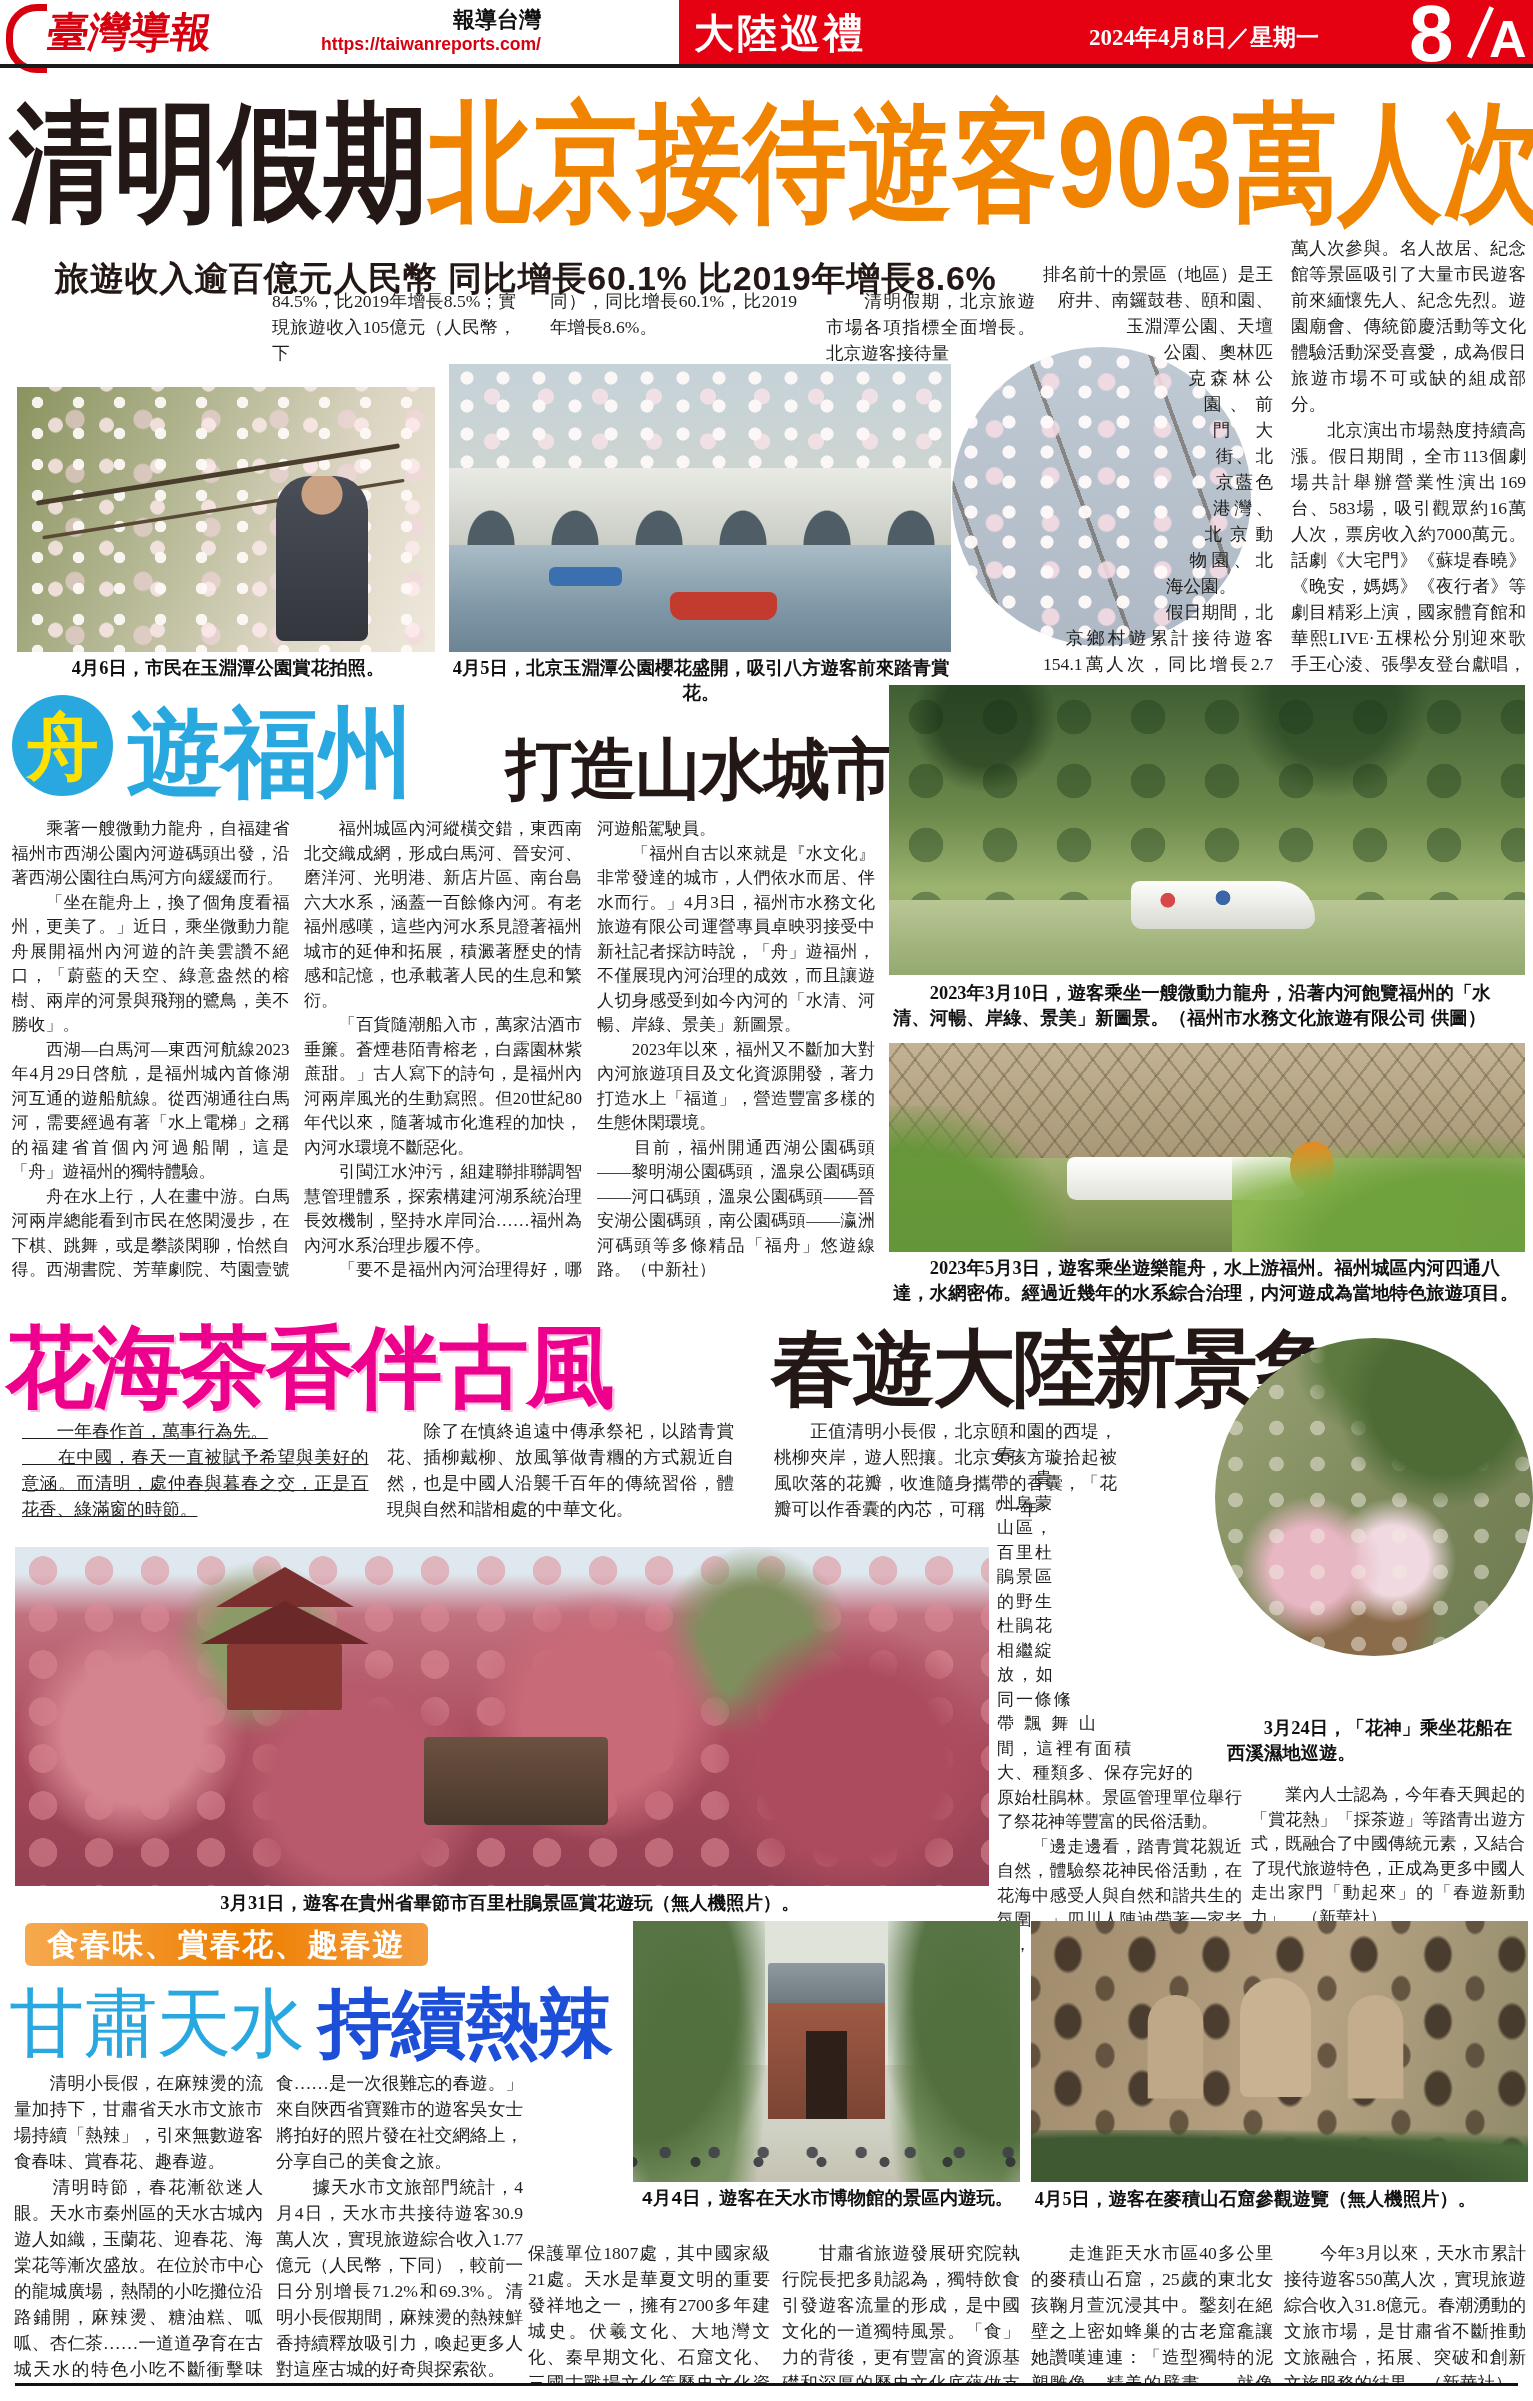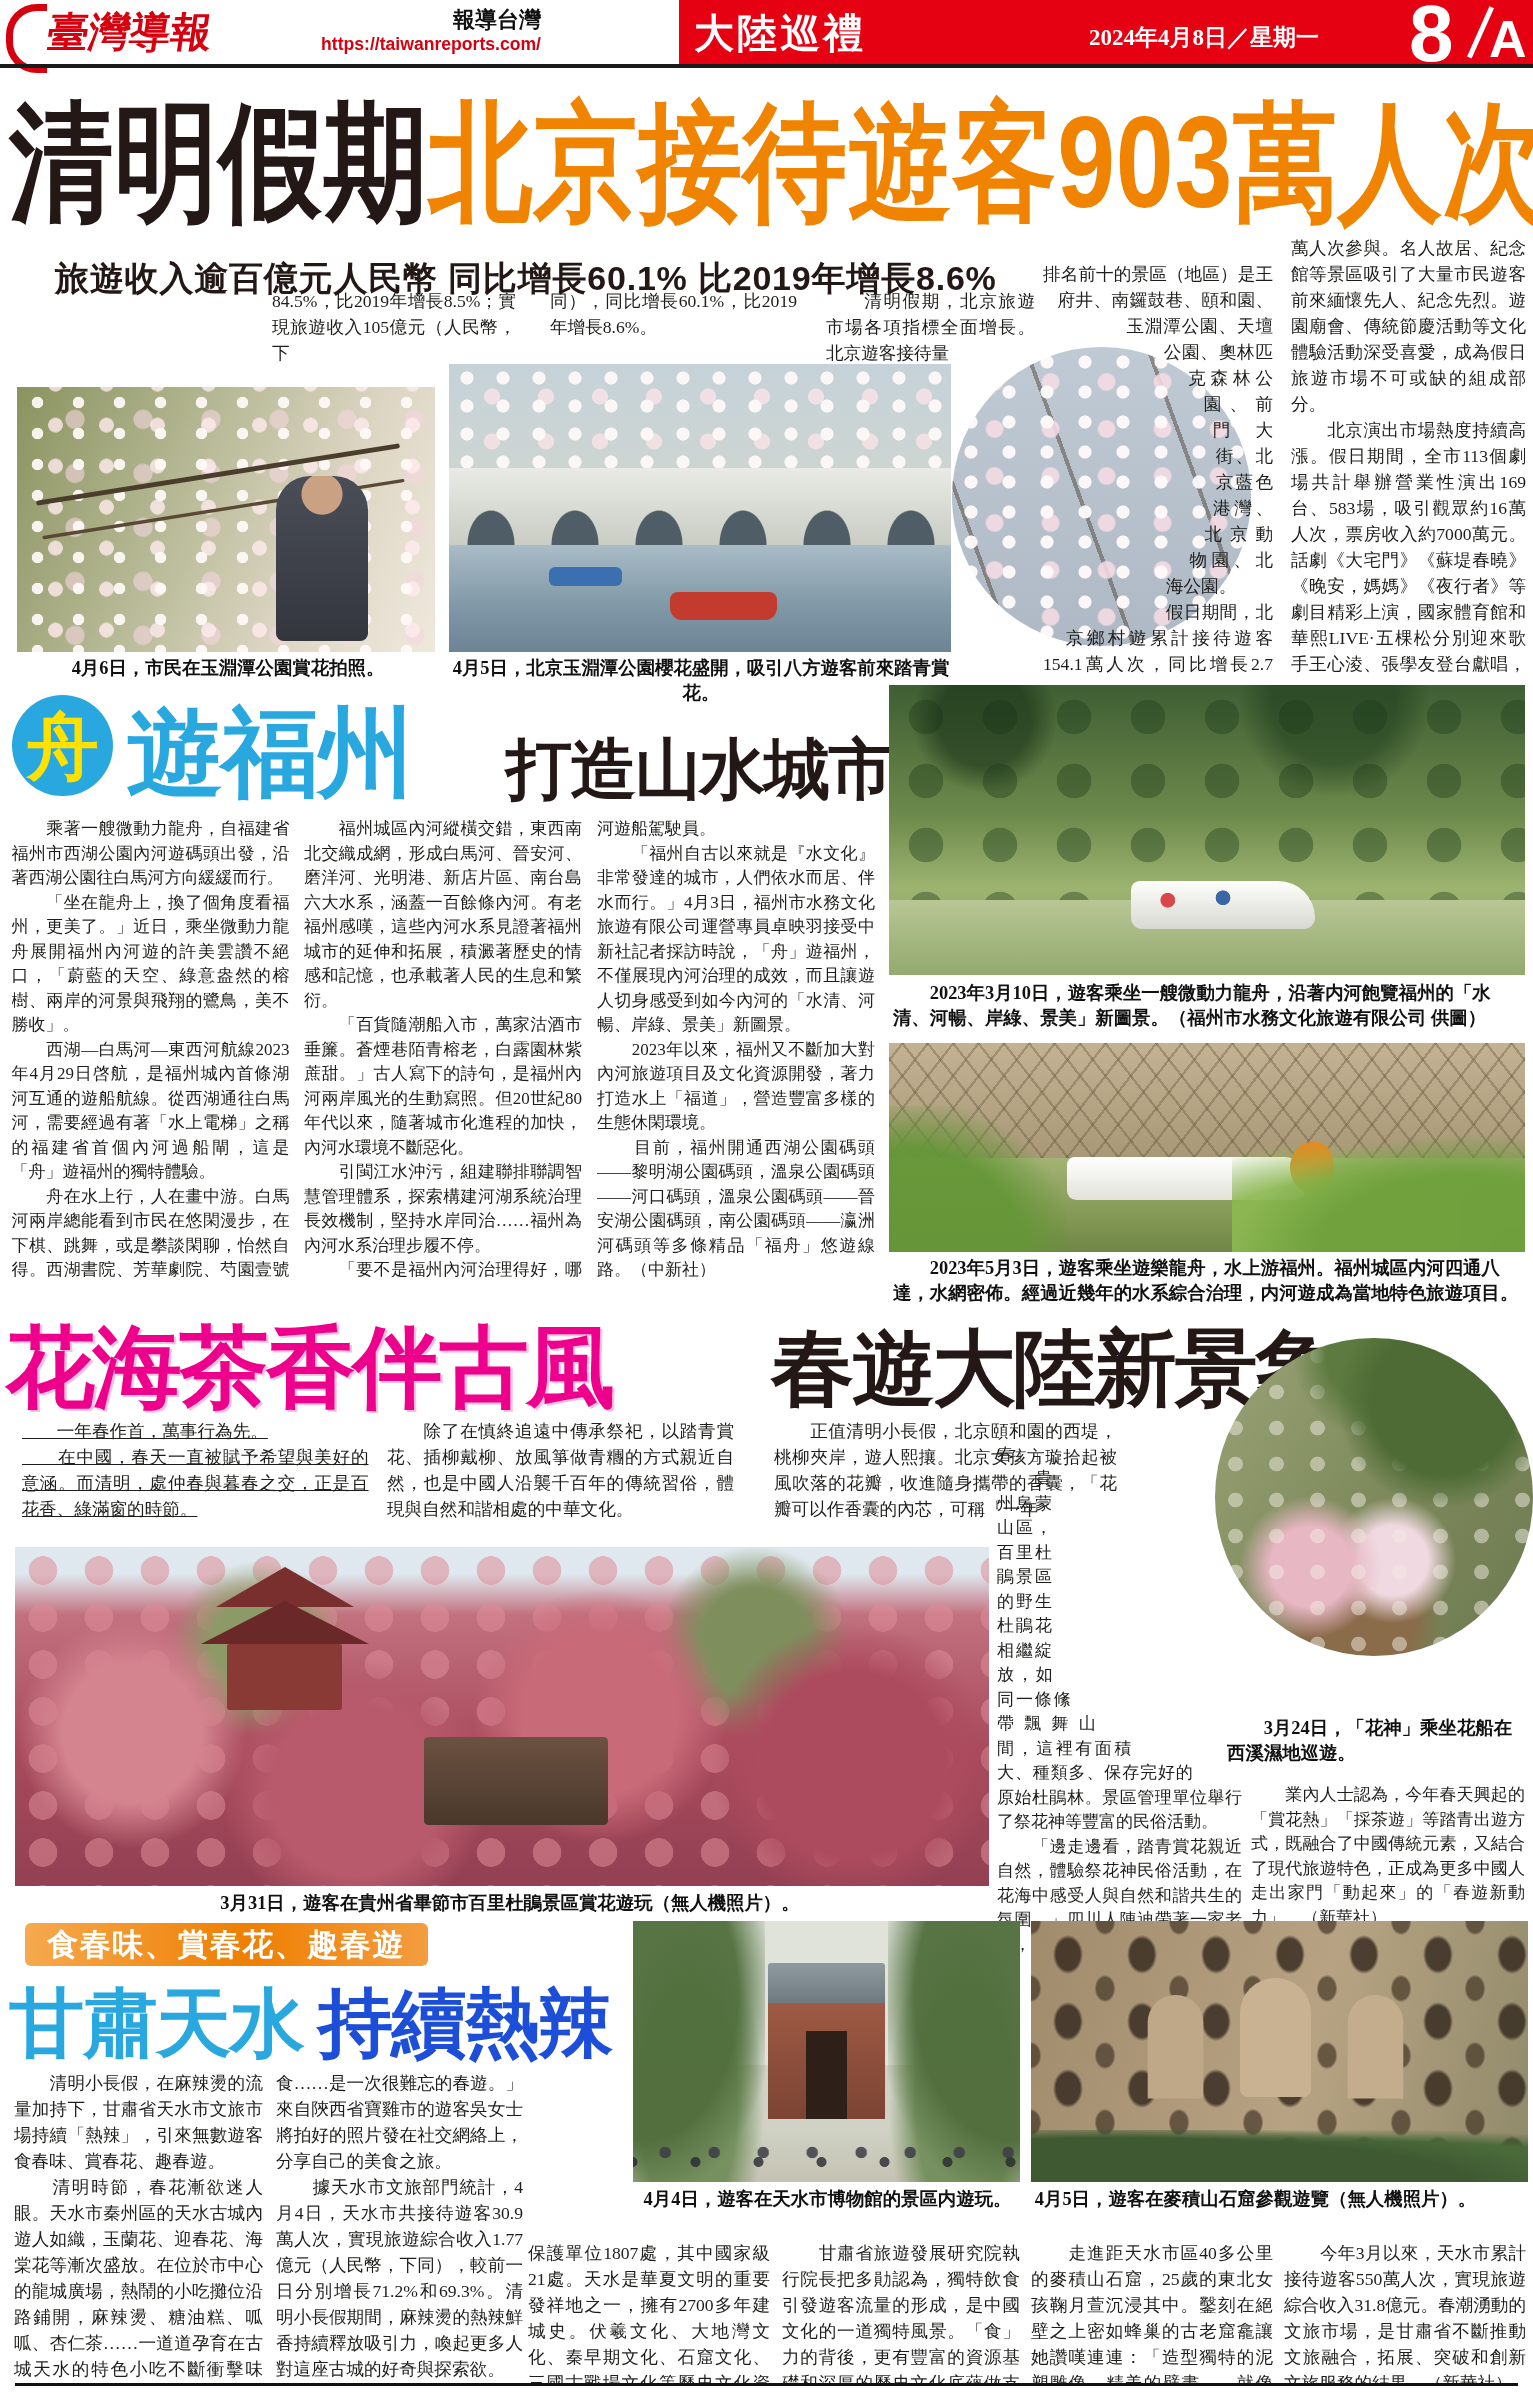--- a/index.html
+++ b/index.html
@@ -122,21 +122,21 @@
     radial-gradient(circle at 30% 72%,#e8b7c4 0 40px,transparent 71px),
     radial-gradient(circle at 56% 70%,#f0d9e0 0 35px,transparent 63px),
     radial-gradient(circle at 45% 88%,#8a6b4a 0 55px,transparent 86px),
     linear-gradient(125deg,#9aa377,#7e8a5c 50%,#6d7a50);}
   .spacer-r3{float:right;width:190px;height:330px;
              shape-outside:ellipse(230px 188px at 112% 40%);shape-margin:7.7px;}
   
   .kicker{left:24.5px;top:1923px;width:403px;height:43px;border-radius:6.1px;text-align:center;
           background:linear-gradient(90deg,#f6a94f,#ee7f01 55%,#f49d3f);
           color:#fff;font-weight:bold;font-size:31px;line-height:44px;letter-spacing:1.5px;}
-  .t4-blue{left:9.2px;top:1974px;font-size:75px;font-weight:700;color:#29a8e0;letter-spacing:-1.5px;}
+  .t4-blue{left:9.2px;top:1974px;font-size:75px;font-weight:400;color:#29a8e0;letter-spacing:-1.5px;}
   .t4-black{left:318px;top:1974px;font-size:75px;font-weight:900;color:#1d4ed8;letter-spacing:-1.5px;}
   .ph5{background:linear-gradient(#dfe3da 0 55%,#cfd2c4 55% 80%,#c5c2b2);}
   .willowL{position:absolute;left:0;top:0;width:34%;height:100%;background:
     radial-gradient(ellipse at 8% 28%,rgba(80,110,60,.95) 0 55%,transparent 78%),
     radial-gradient(ellipse at 42% 70%,rgba(105,135,80,.85) 0 45%,transparent 70%);}
   .willowR{position:absolute;right:0;top:0;width:34%;height:100%;background:
     radial-gradient(ellipse at 92% 28%,rgba(80,110,60,.95) 0 55%,transparent 78%),
     radial-gradient(ellipse at 58% 70%,rgba(105,135,80,.85) 0 45%,transparent 70%);}
   .gate{position:absolute;left:35%;top:16%;width:30%;height:60%;}
   .roof5{height:26%;background:linear-gradient(#8f9aa0,#6e7a80);border-radius:3.1px 3.1px 0 0;}
@@ -284,21 +284,21 @@
     <div class="gate">
       <div class="roof5"></div>
       <div class="wall5">
           <div class="door5"></div>
         </div>
     </div>
     <div class="willowL"></div>
     <div class="willowR"></div>
     <div class="crowd"></div>
   </div>
-  <div class="abs cap" style="left:636px;top:2187px;width:383px;text-align:center;">4月4日，遊客在天水市博物館的景區内遊玩。</div>
+  <div class="abs cap" style="left:636px;top:2187px;width:383px;text-align:center;font-family:Liberation Mono, monospace;">4月4日，遊客在天水市博物館的景區内遊玩。</div>
 
   <div class="abs ph ph6" style="left:1031px;top:1921px;width:497px;height:261px;">
     <div class="buddha"></div>
     <div class="trees6"></div>
   </div>
   <div class="abs cap" style="left:1010px;top:2187px;width:491px;text-align:center;">4月5日，遊客在麥積山石窟參觀遊覽（無人機照片）。</div>
 
   <div class="abs txt col" style="left:14px;top:2070px;width:249px;height:313px;">　　清明小長假，在麻辣燙的流量加持下，甘肅省天水市文旅市場持續「熱辣」，引來無數遊客食春味、賞春花、趣春遊。
 　　清明時節，春花漸欲迷人眼。天水市秦州區的天水古城內遊人如織，玉蘭花、迎春花、海棠花等漸次盛放。在位於市中心的龍城廣場，熱鬧的小吃攤位沿路鋪開，麻辣燙、糖油糕、呱呱、杏仁茶……一道道孕育在古城天水的特色小吃不斷衝擊味蕾，讓遊客大快朵頤。
 　　「花前拍照留念，樹下品嘗美</div>

